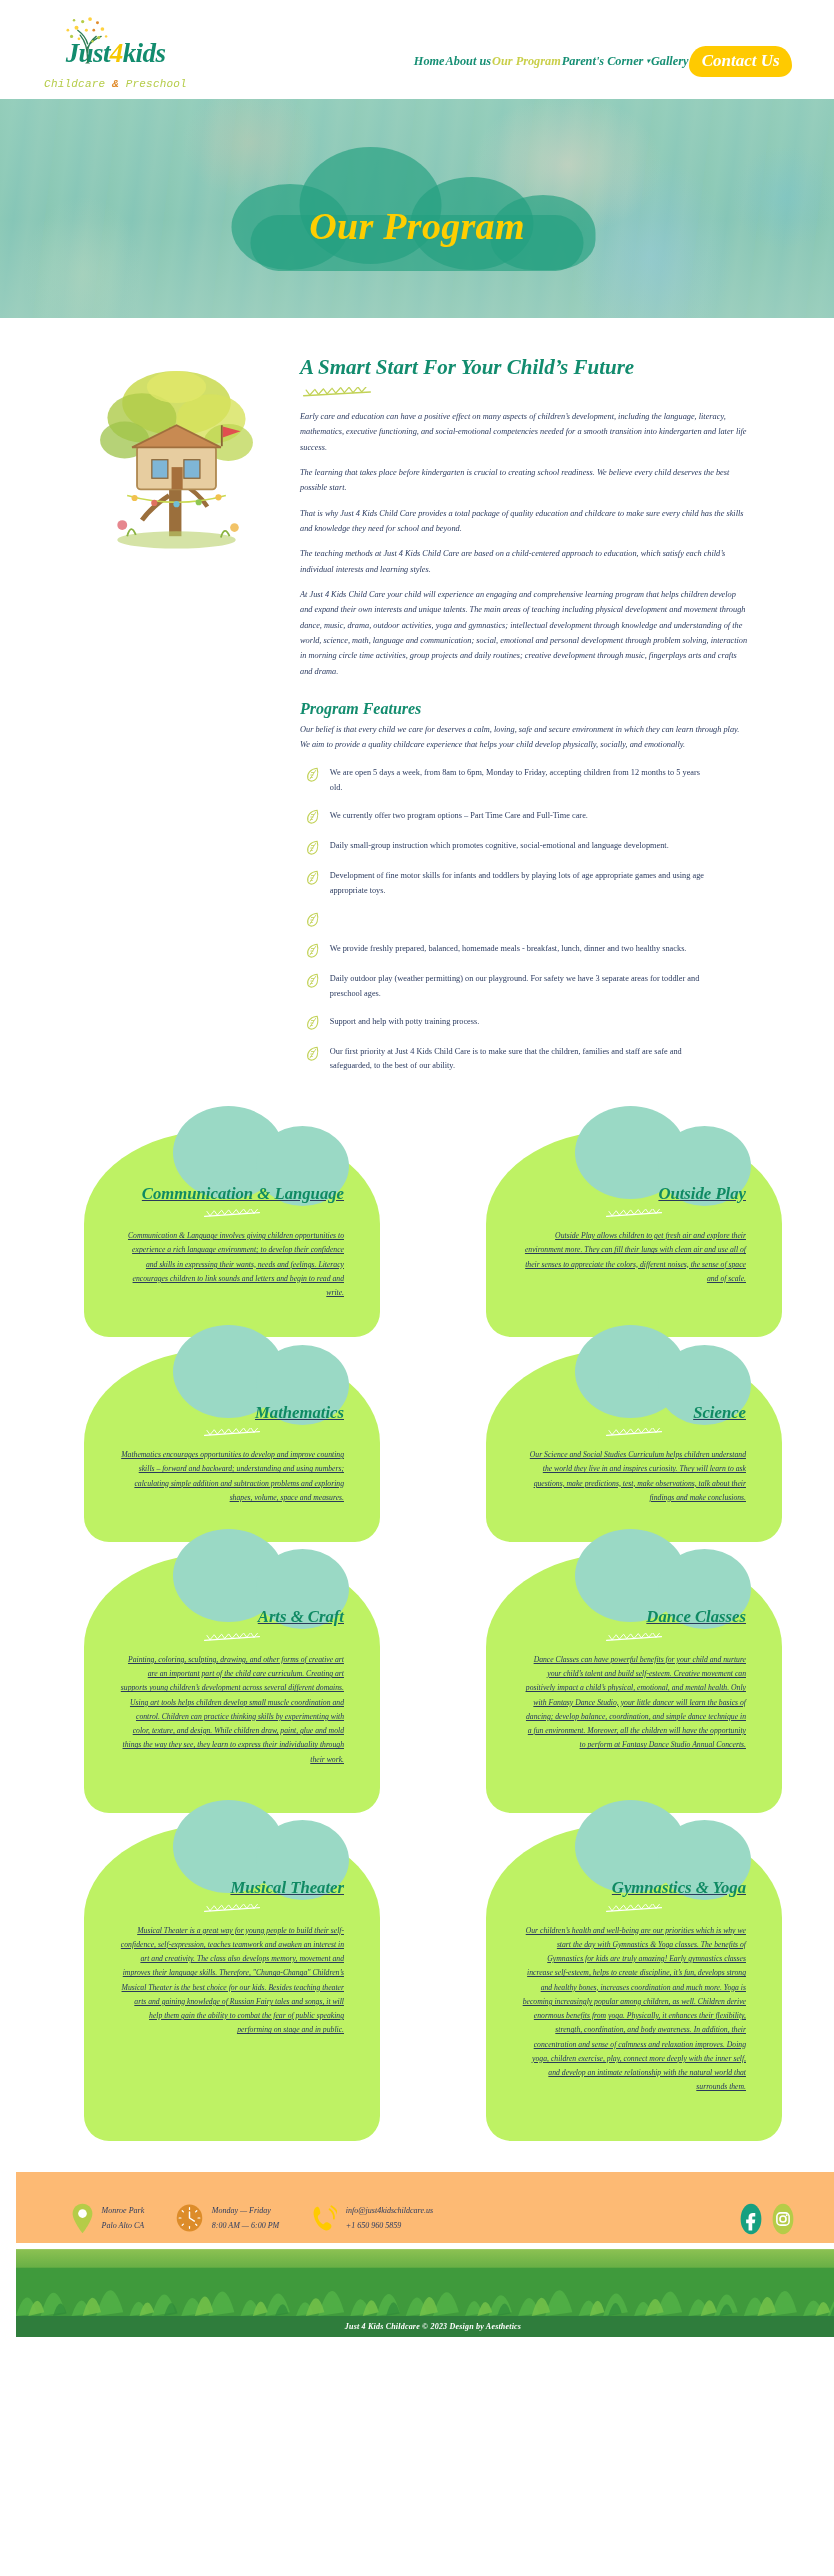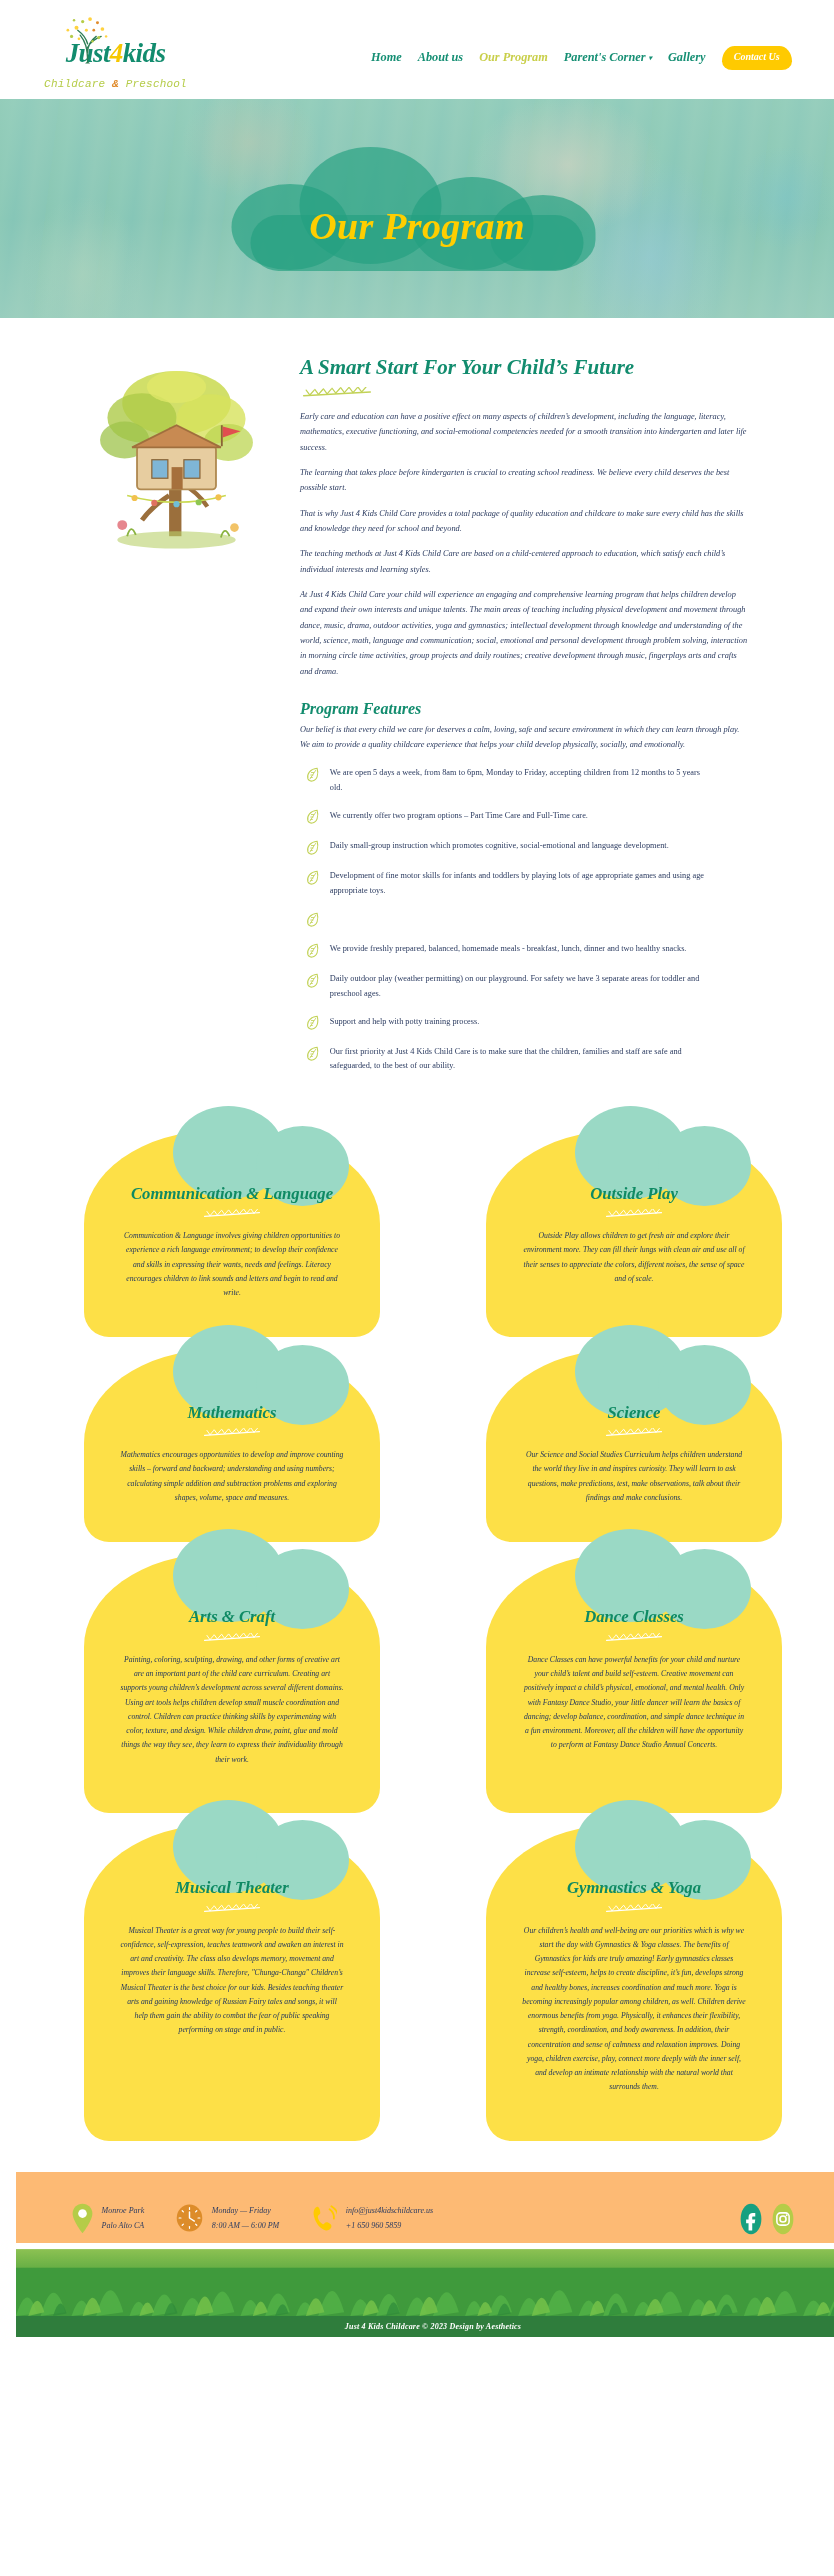--- a/index.html
+++ b/index.html
@@ -55,21 +55,21 @@
     white-space: nowrap;
     letter-spacing: 0.2px;
   }
   .logo-tag .amp { color: #e08b2c; font-weight: bold; }
 
   .main-nav {
     position: absolute;
     right: 42px;
     top: 46px;
     display: flex;
-    gap: 16px;
+    gap: 1px;
   }
   .nav-link {
     font-family: "Liberation Serif", serif;
     font-style: italic;
     font-weight: bold;
     font-size: 12.3px;
     color: #168f74;
     text-decoration: none;
     white-space: nowrap;
     cursor: pointer;
@@ -78,21 +78,21 @@
     gap: 3.1px;
   }
   .nav-link.active { color: #c9cf4a; }
   .caret { font-size: 6.8px; color: #168f74; }
   .btn-contact {
     background: #ffca00;
     color: #ffffff;
     font-family: "Liberation Serif", serif;
     font-style: italic;
     font-weight: bold;
-    font-size: 10px;
+    font-size: 17px;
     padding: 6.2px 12.3px 7.4px;
     border: none;
     cursor: pointer;
     white-space: nowrap;
     border-radius: 23.4px 23.4px 18.5px 18.5px / 28px 28px 16px 16px;
     line-height: 1;
     box-shadow: 0 0 0 0 transparent;
   }
 
   
@@ -213,26 +213,27 @@
   .cards-section {
     width: 834px;
     padding: 43px 68px 31px;
     display: flex;
     flex-wrap: wrap;
     justify-content: space-between;
     row-gap: 12.3px;
   }
   .cloud-card {
     width: 296px;
-    background: #fde047;
+    background: #bef264;
     position: relative;
     padding: 53px 36px 37px;
-    text-align: center;
+    text-align: right;
     border-radius: 130px 130px 25px 25px / 93px 93px 25px 25px;
     cursor: pointer;
+    text-decoration: underline;
   }
   .cloud-card::before {
     content: "";
     position: absolute;
     top: -25px; left: 30%;
     width: 111px; height: 93px;
     background: #9ad9c5;
     border-radius: 50%;
   }
   .cloud-card::after {

